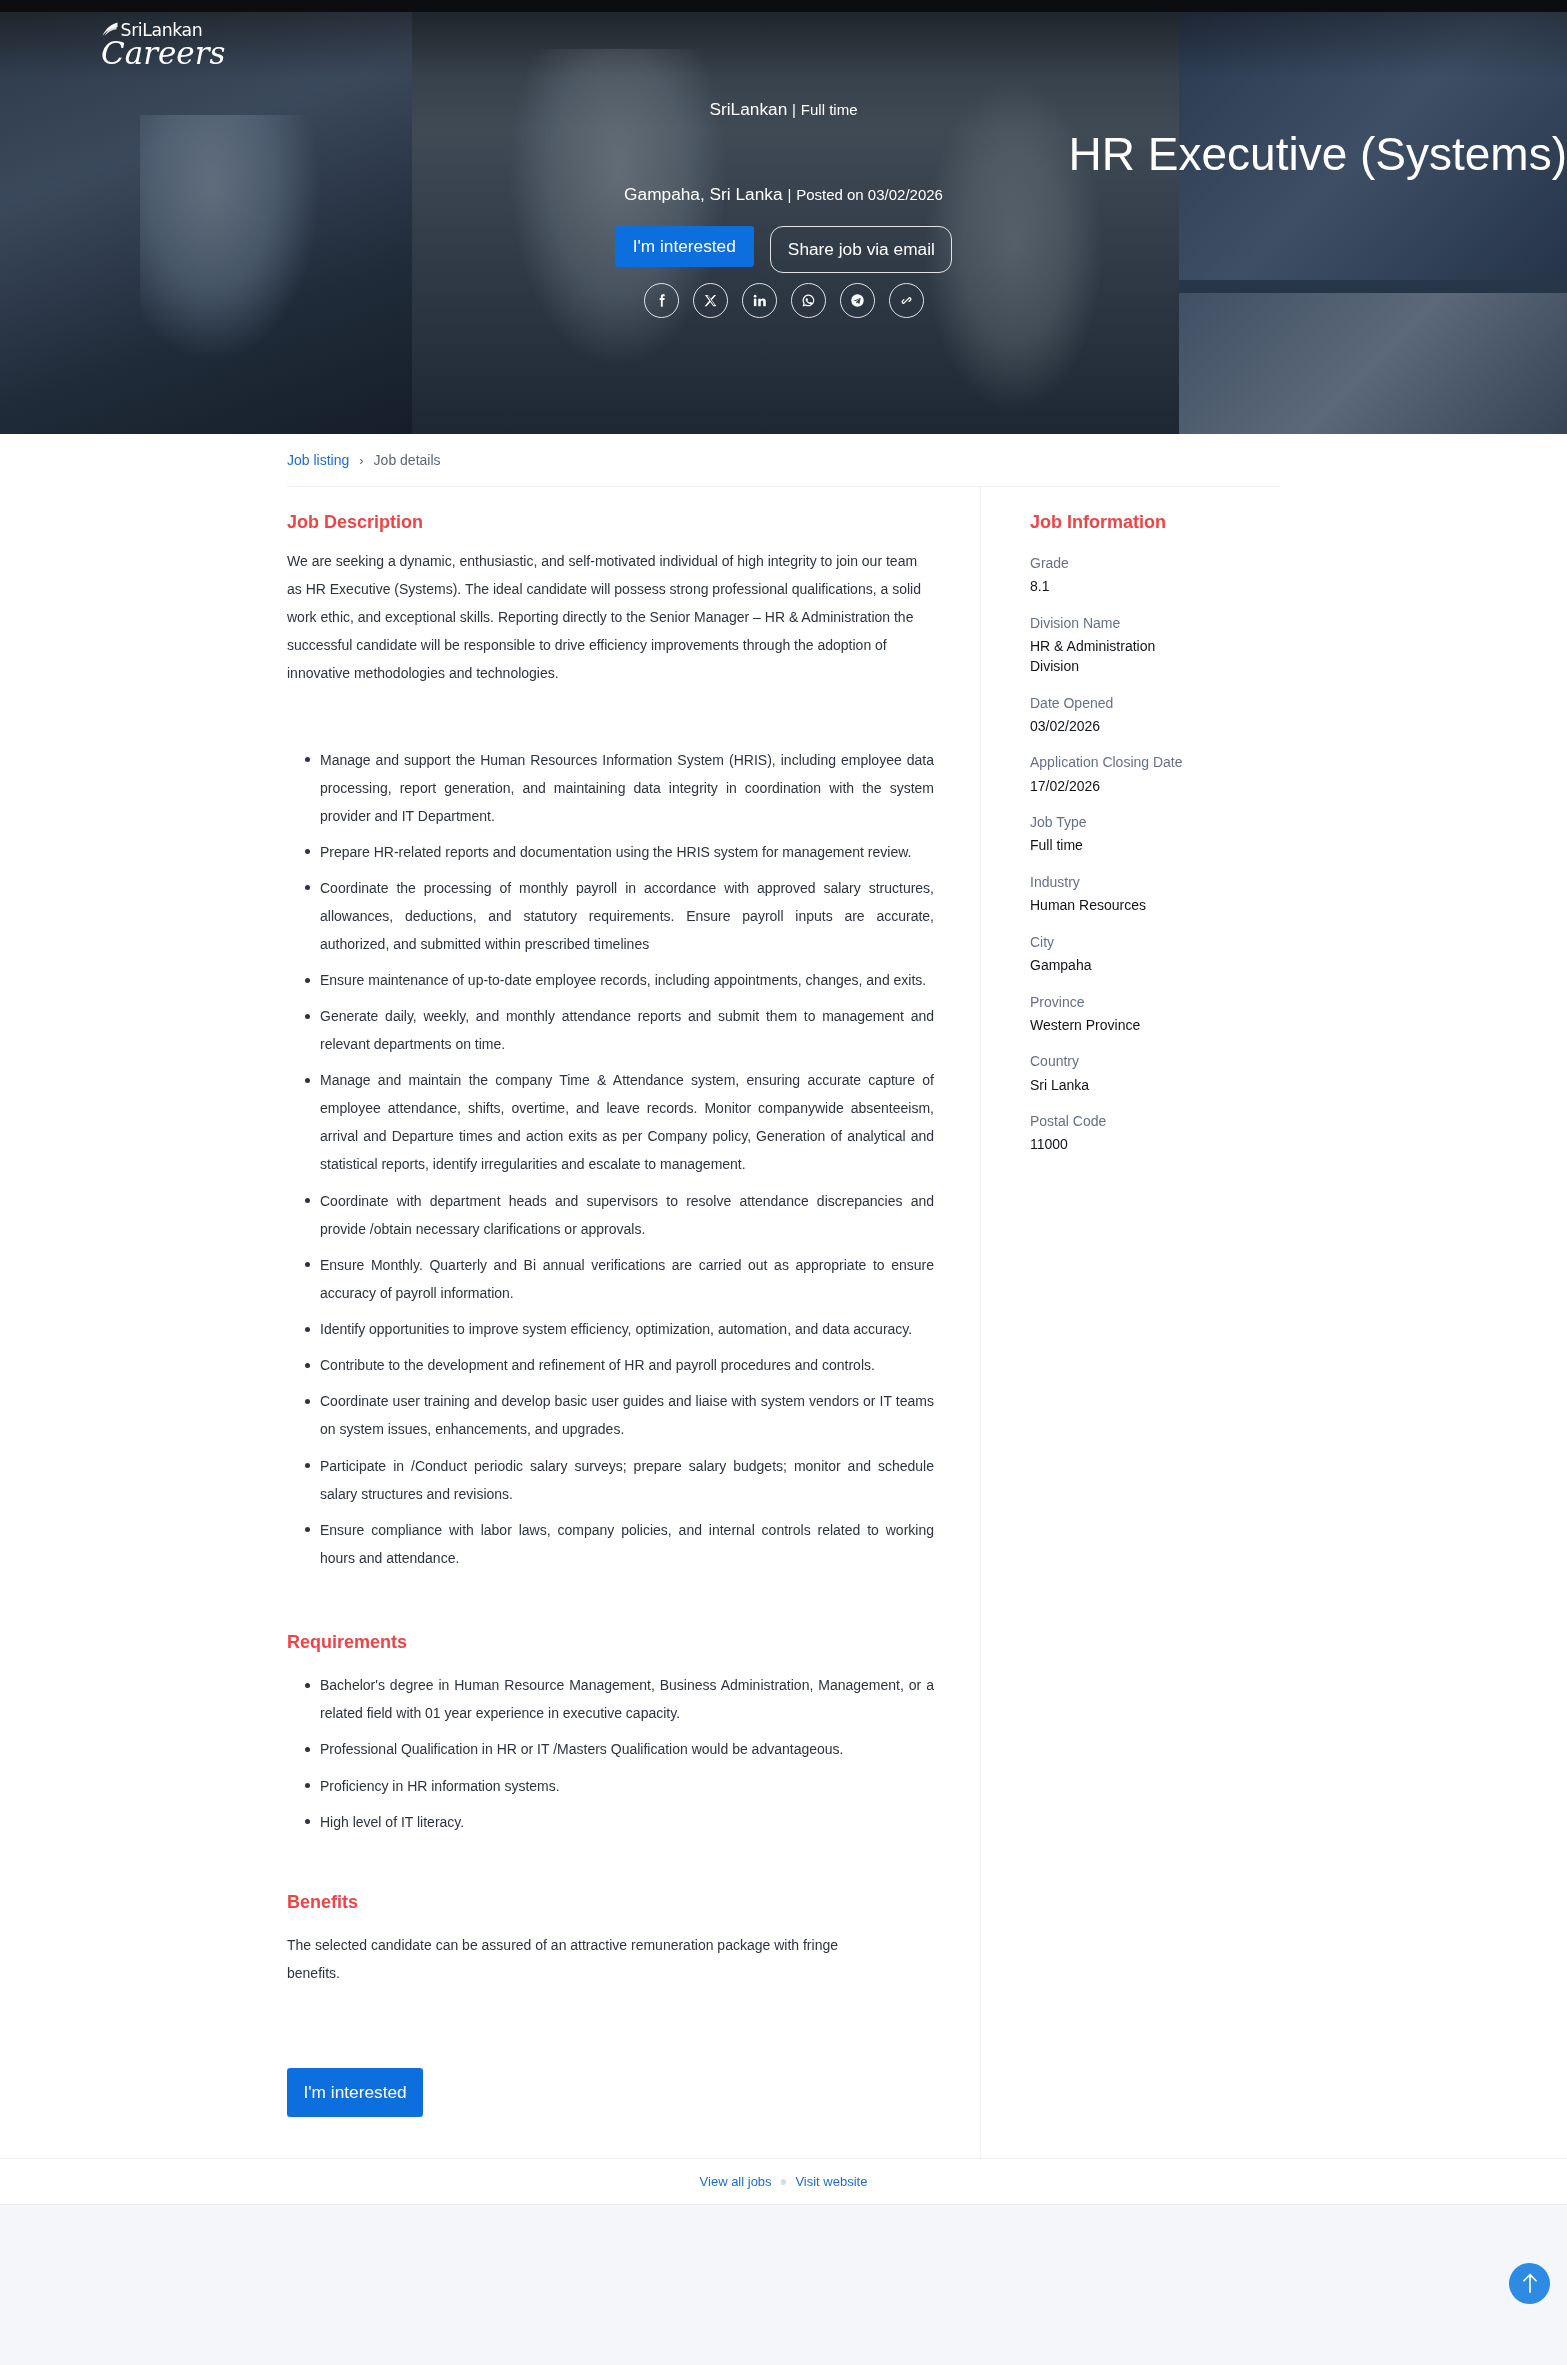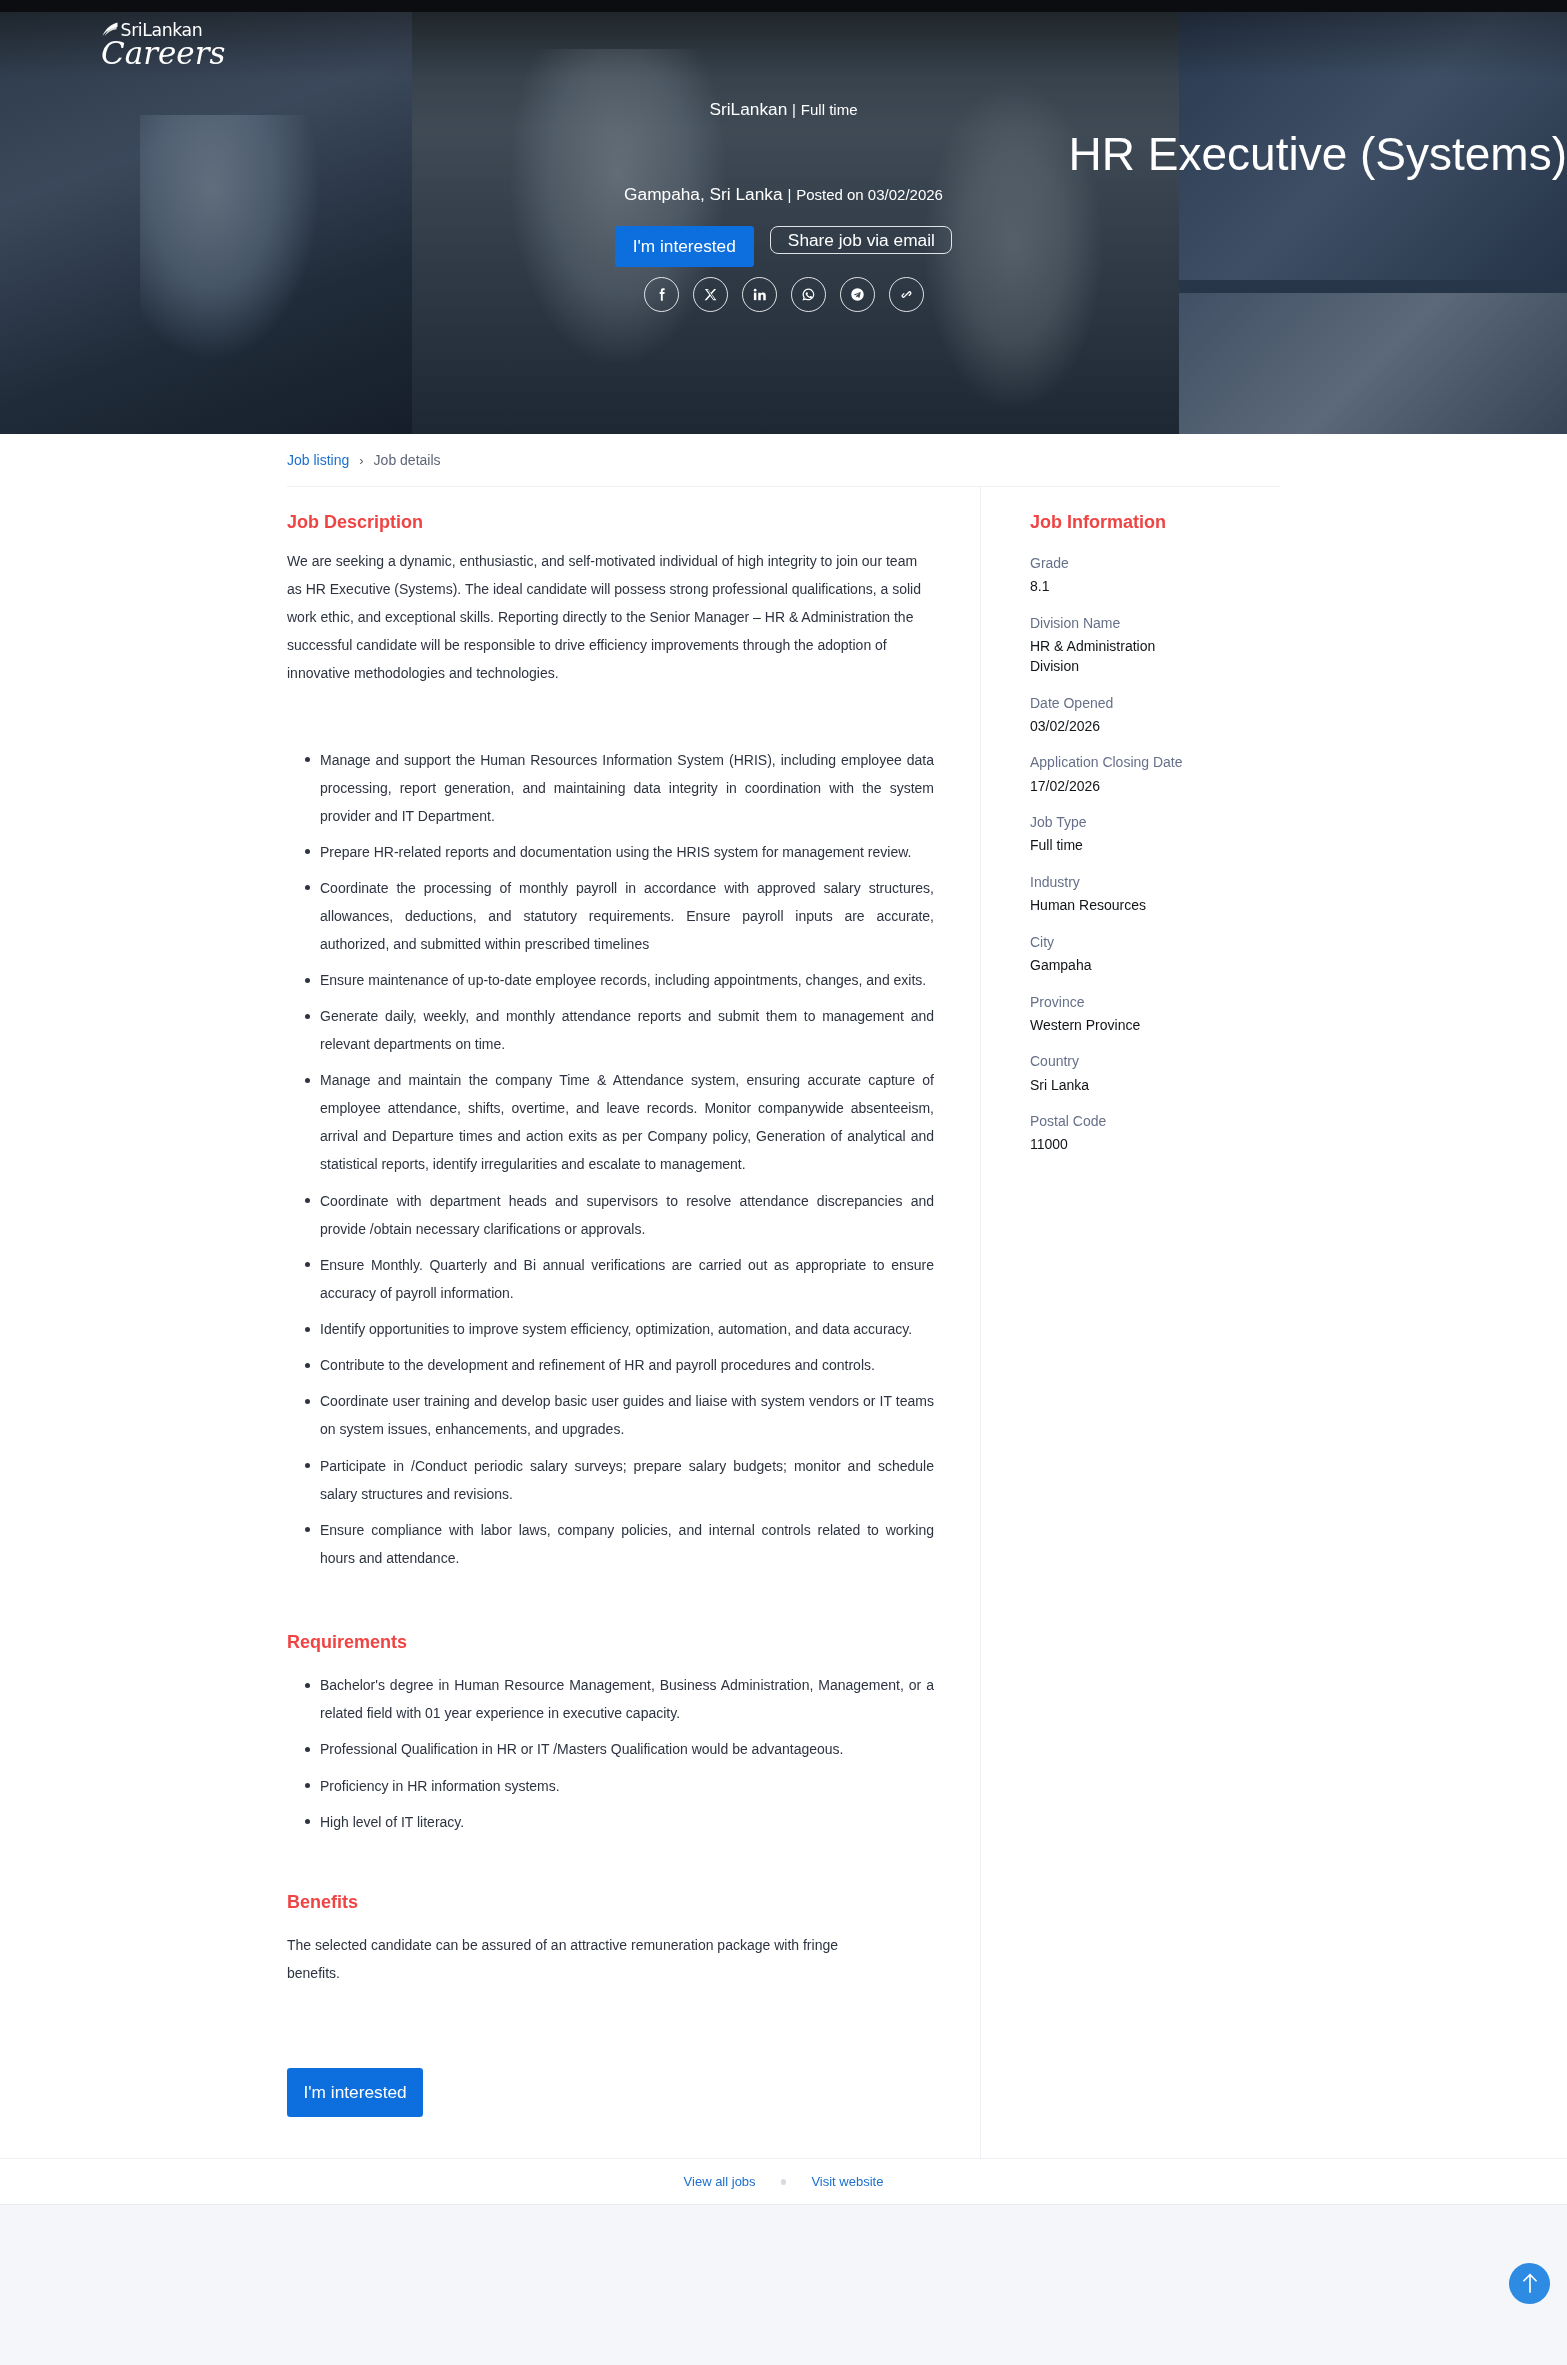--- a/index.html
+++ b/index.html
@@ -45,22 +45,22 @@
   .loc-line { font-size: 17.3px; line-height: 23px; }
   .loc-line .small { font-size: 15px; }
 
   .hero-buttons { display:flex; justify-content:center; gap:16.5px; margin-top: 20px; }
   .btn-primary {
     background: #0d6fdd; color:#fff; border: none; border-radius: 3.3px;
     font-family: "Liberation Sans", sans-serif; font-size: 17.3px; padding: 0 18px; height: 41px;
     display:flex; align-items:center; cursor:pointer;
   }
   .btn-outline {
-    background: transparent; color:#fff; border: 1.6px solid rgba(255,255,255,0.85); border-radius: 8px;
-    font-family: "Liberation Sans", sans-serif; font-size: 17.3px; padding: 0 16.5px; height: 28px;
+    background: transparent; color:#fff; border: 1.6px solid rgba(255,255,255,0.85); border-radius: 13px;
+    font-family: "Liberation Sans", sans-serif; font-size: 17.3px; padding: 0 16.5px; height: 47px;
     display:flex; align-items:center; cursor:pointer;
   }
   .share-label { font-size: 14px; margin-top: 21.4px; }
   .share-icons { display:flex; justify-content:center; gap:14px; margin-top: 10px; }
   .share-icon {
     width: 35px; height: 35px; border: 1.6px solid rgba(255,255,255,0.85); border-radius: 50%;
     display:flex; align-items:center; justify-content:center; color:#fff; cursor:pointer;
   }
   .share-icon svg { width: 15px; height: 15px; fill: #fff; }
 
@@ -91,21 +91,21 @@
   .bottom-btn-wrap { margin-top: 81px; padding-bottom: 41px; }
   .bottom-btn-wrap .btn-primary { height: 49px; font-size: 17.3px; padding: 0 16.5px; }
 
   .info-item { margin-top: 16.5px; }
   .info-item:first-of-type { margin-top: 18px; }
   .info-label { font-size: 14px; color: #66708a; line-height: 20px; }
   .info-value { font-size: 14px; color: #111418; line-height: 20px; margin-top: 3.3px; }
   .sidebar .section-title { margin-bottom: 0; }
 
   
-  .footer { border-top: 0.8px solid #eef0f4; height: 46px; display:flex; align-items:center; justify-content:center; gap:25px; font-size: 13px; background:#fff; }
+  .footer { border-top: 0.8px solid #eef0f4; height: 46px; display:flex; align-items:center; justify-content:center; gap:9px; font-size: 13px; background:#fff; }
   .footer a { color: #1a6fd1; text-decoration:none; cursor:pointer; }
   .footer .dot { width:5.8px; height:5.8px; border-radius:50%; background:#d6dbe4; }
   .below-footer { height: 49px; background: #f5f6fa; border-top: 0.8px solid #e8eaf0; }
 
   .scroll-top {
     position: absolute; left: 1509px; top: 2263px; width: 41px; height: 41px; border-radius: 50%;
     background: #2d8be3; display:flex; align-items:center; justify-content:center; cursor:pointer;
   }
   .scroll-top svg { width: 18px; height: 21.4px; }
 </style>

